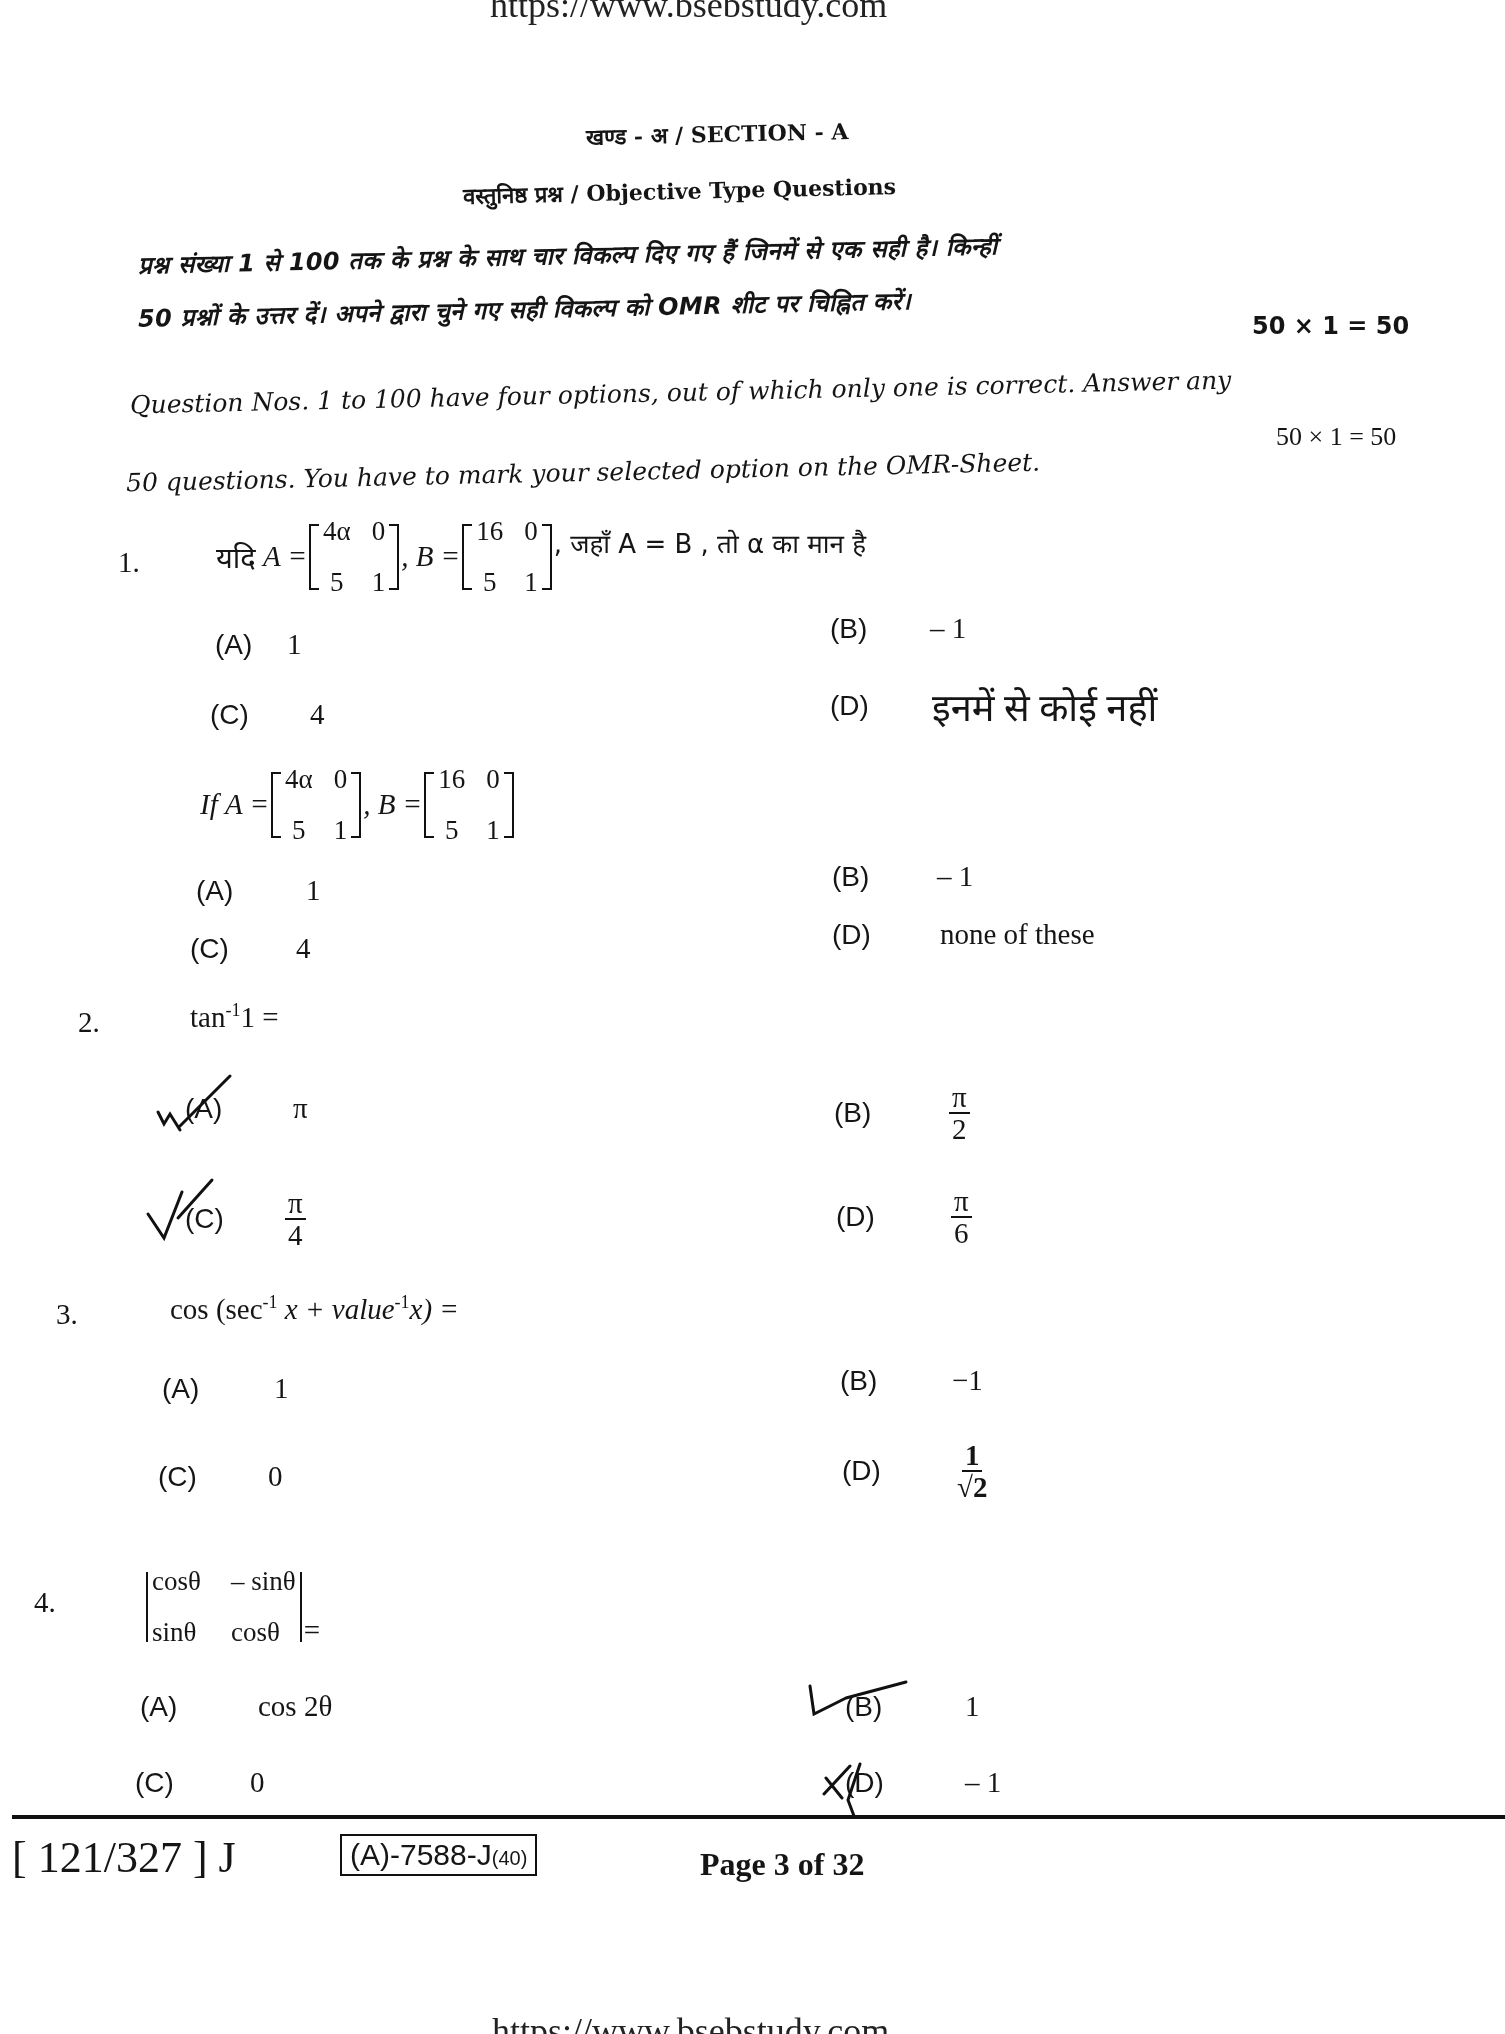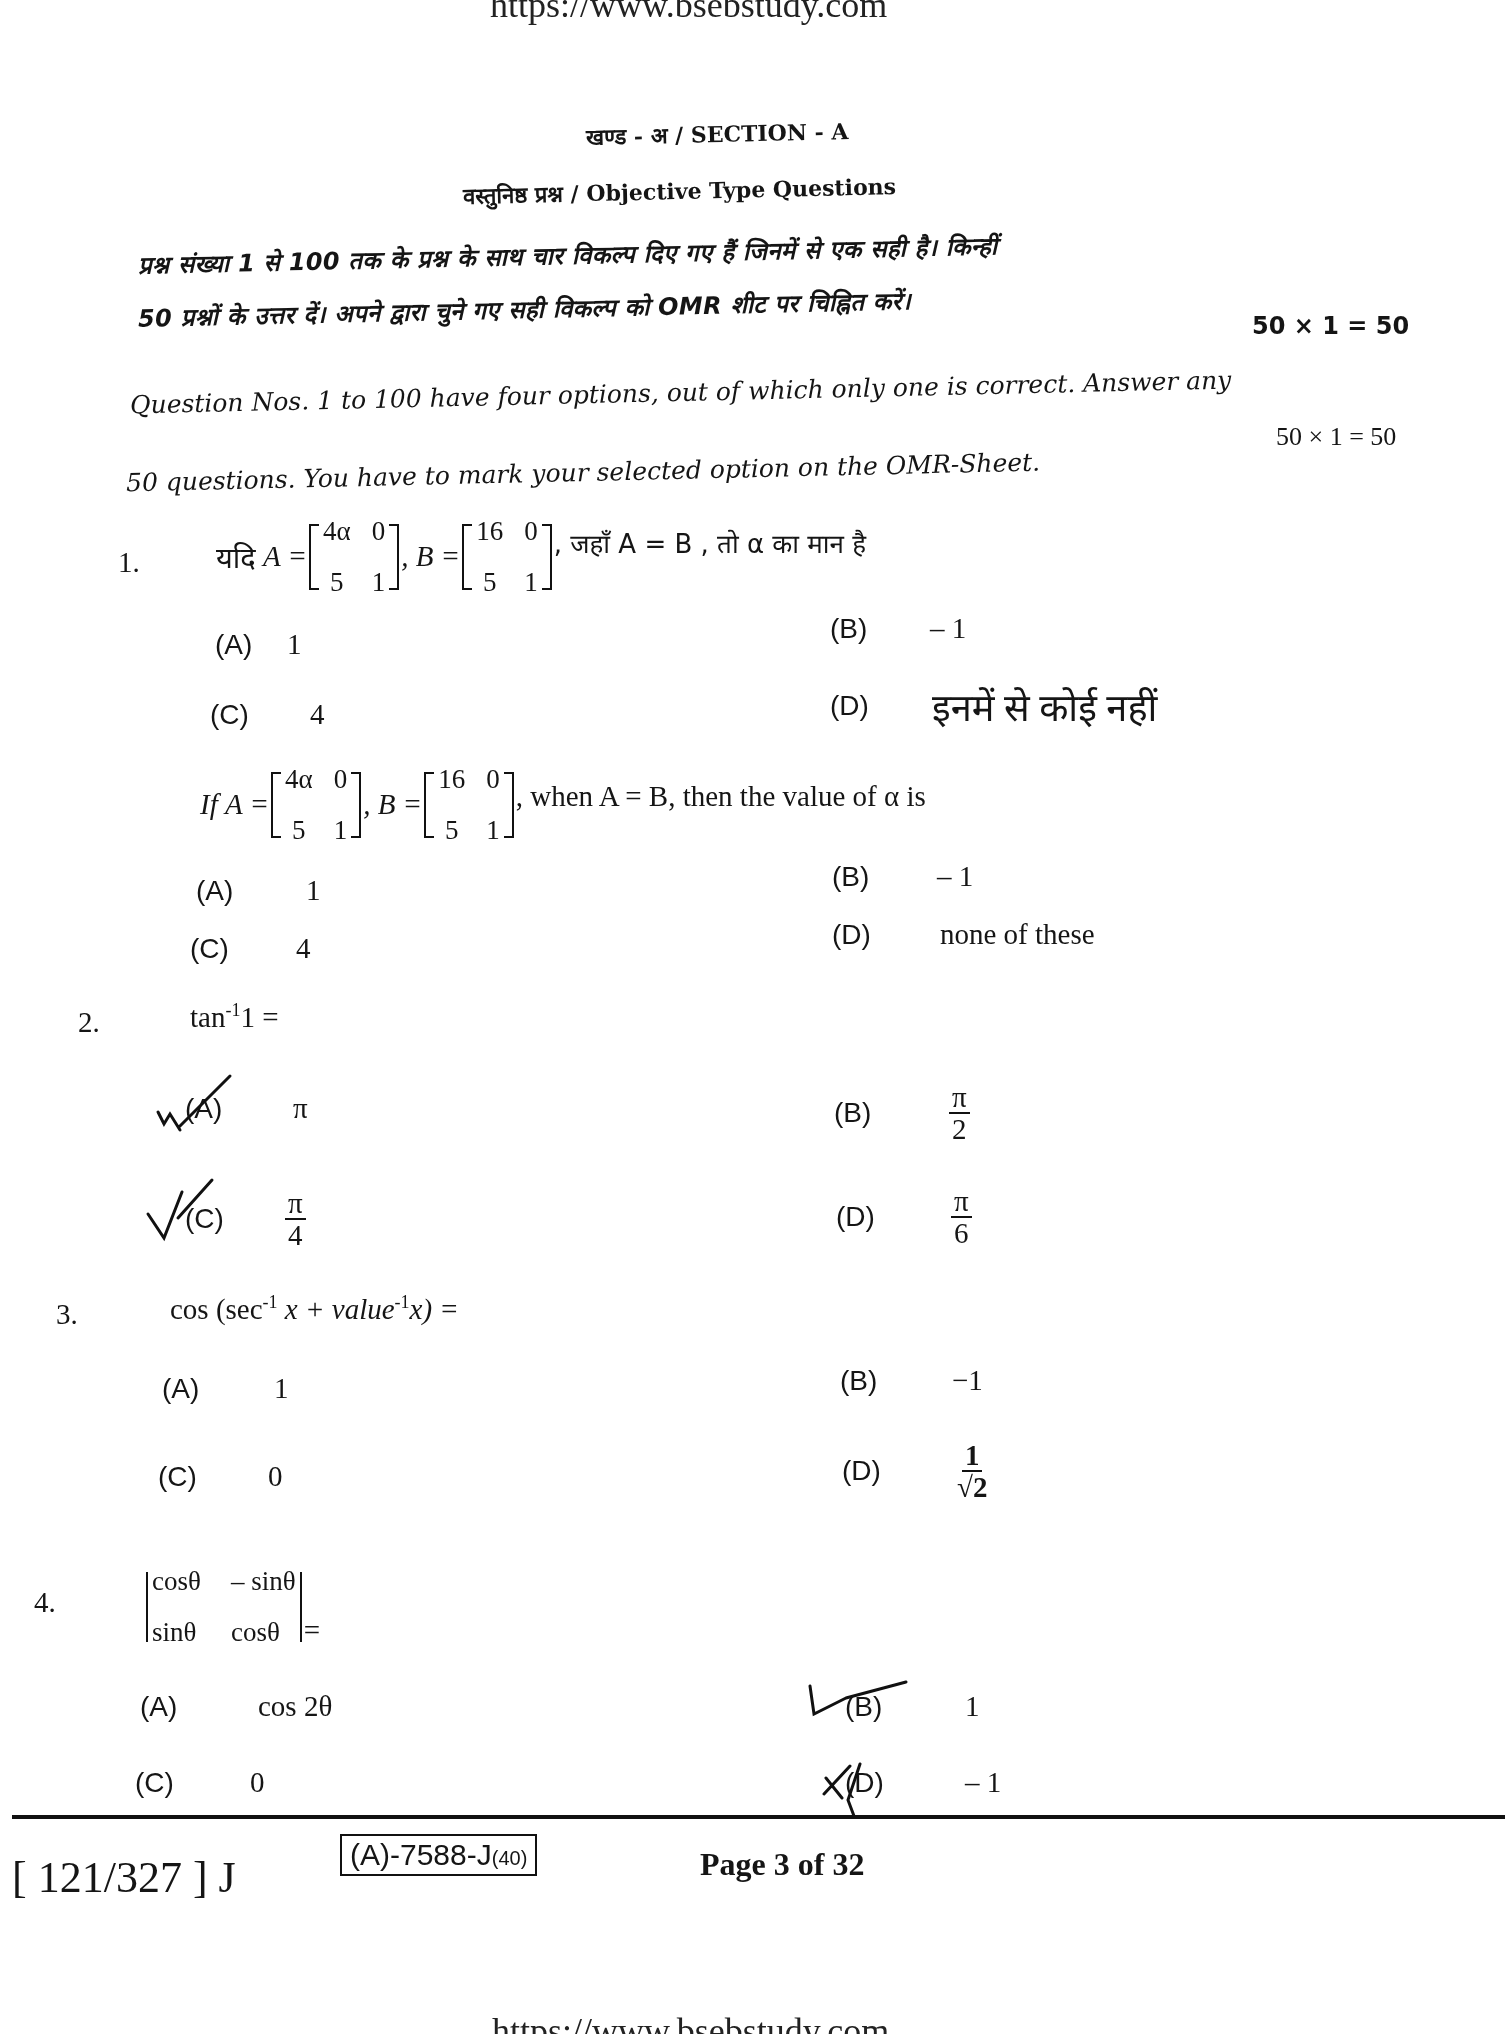--- a/index.html
+++ b/index.html
@@ -137,21 +137,20 @@
   <span class="matrix">
     <span class="br l"></span>
     <span class="grid">
       <span>16</span>
         <span>0</span>
       <span>5</span>
         <span>1</span>
     </span>
     <span class="br r"></span>
   </span>
-  <span style="position:relative; top:-8px;">, when A = B, then the value of α is</span>
 </div>
 
 <div class="abs opt" style="left:196px; top:874px;">
   <span class="lbl" style="min-width:110px">(A)</span>
     <span class="val">1</span>
 </div>
 <div class="abs opt" style="left:832px; top:860px;">
   <span class="lbl" style="min-width:105px">(B)</span>
     <span class="val">– 1</span>
 </div>
@@ -258,19 +257,19 @@
 </div>
 <div class="abs opt" style="left:845px; top:1766px;">
   <span class="lbl" style="min-width:120px">(D)</span>
     <span class="val">– 1</span>
 </div>
 <svg class="abs" style="left:820px; top:1760px;" width="80" height="60">
   <path class="tick" d="M6 18 L22 38 M4 34 L30 6 M40 4 L28 40 L34 56"></path>
 </svg>
 
 <div class="abs footer-rule"></div>
-<div class="abs footer" style="left:12px; top:1832px; font-size:44px;margin-top:20px;">[ 121/327 ] J</div>
+<div class="abs footer" style="left:12px; top:1832px; font-size:44px;">[ 121/327 ] J</div>
 <div class="abs code-box" style="left:340px; top:1834px;">
   <span>(A)-7588-J</span><small>(40)</small>
 </div>
 <div class="abs page-no" style="left:700px; top:1846px;text-align:center;">Page 3 of 32</div>
 
 <div class="abs watermark wm-bottom">https://www.bsebstudy.com</div>
 
 </body></html>

